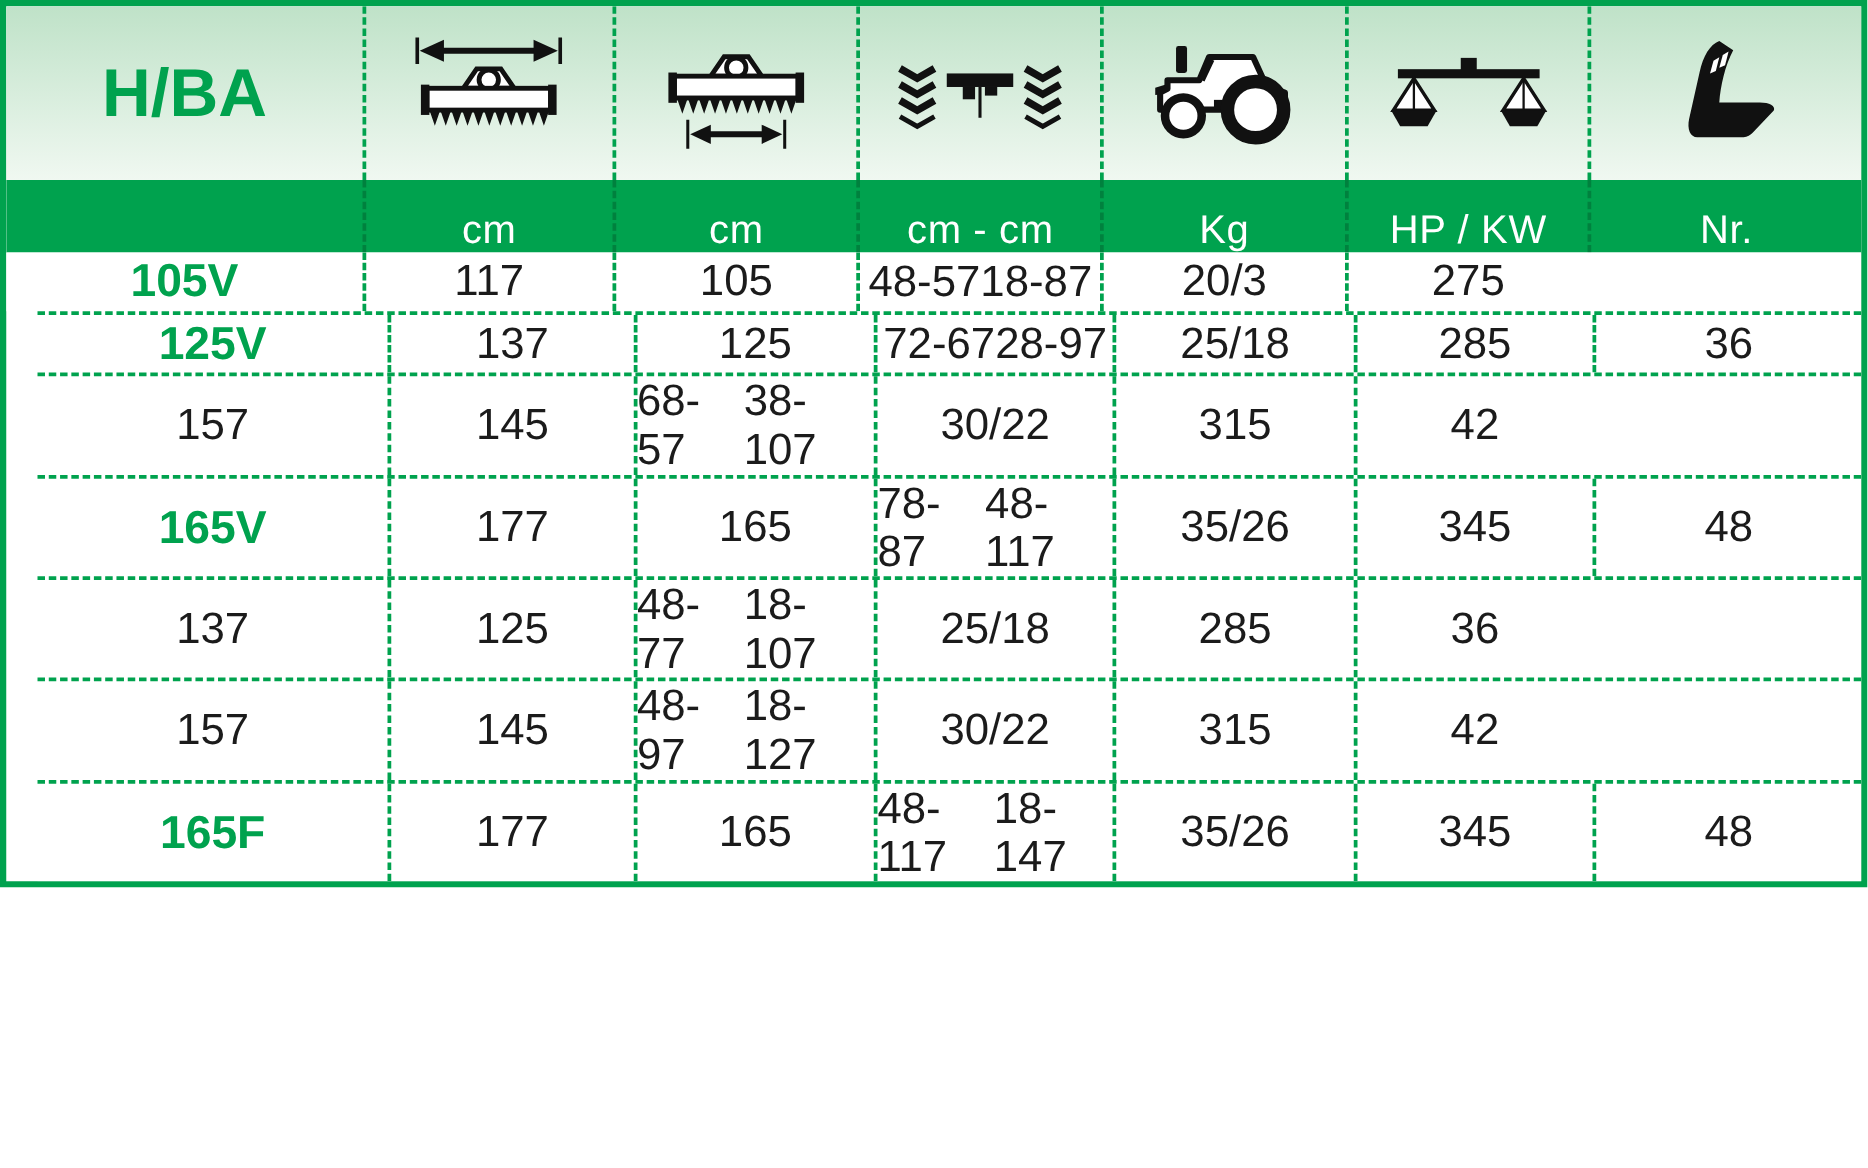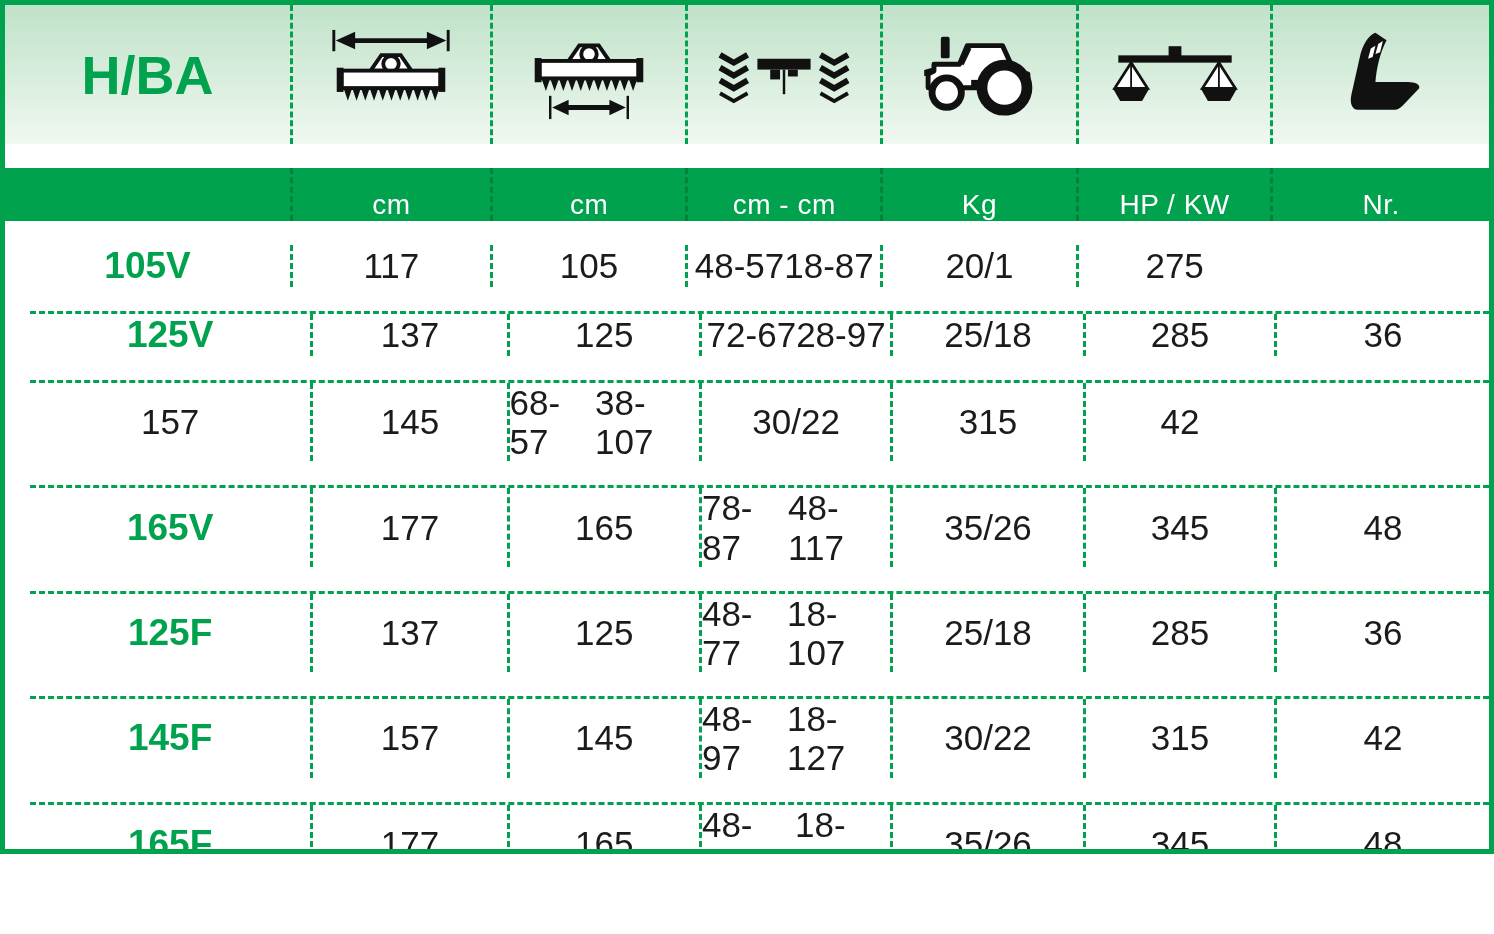--- a/index.html
+++ b/index.html
@@ -1,27 +1,26 @@
 <!DOCTYPE html>
 <html style="--accent-green: #00A24E; --header-gradient-top: #BFE2C8; --header-gradient-bottom: #F0F8F1; --text-dark: #1B1B1B; --band-text: #FFFFFF;"><head>
 <meta charset="utf-8">
 <style>
   * { box-sizing: border-box; margin: 0; padding: 0; }
   html, body { background: #ffffff; }
   body { font-family: "Liberation Sans", sans-serif; }
 
   .spec-table {
     width: 1494px;
-    height: 854px;
+    height: 710px;
     border: 5px solid var(--accent-green, #00A24E);
     background: #ffffff;
     display: flex;
     flex-direction: column;
     overflow: hidden;
-    gap: 24px;
   }
 
   .grid-row {
     display: grid;
     grid-template-columns: 287fr 201fr 197fr 196fr 197fr 196fr 220fr;
   }
 
   .cell {
     display: flex;
     align-items: center;
@@ -51,21 +50,21 @@
   .data-row + .data-row { border-top: 3px dashed var(--accent-green, #00A24E); margin-left: 25px; }
 
   .title {
     color: var(--accent-green, #00A24E);
     font-size: 54px;
     font-weight: bold;
   }
 
   .unit {
     color: #ffffff;
-    font-size: 28px;
+    font-size: 32px;
     letter-spacing: 0.5px;
     margin-top: 21px;
   }
 
   .model {
     color: var(--accent-green, #00A24E);
     font-size: 37px;
     font-weight: bold;
   }
 
@@ -206,21 +205,21 @@
         <span class="value">117</span>
       </div>
     <div class="cell">
         <span class="value">105</span>
       </div>
     <div class="cell offset-cell">
       <span class="value">48-57</span>
       <span class="value">18-87</span>
     </div>
     <div class="cell">
-        <span class="value">20/1</span>
+        <span class="value">20/3</span>
       </div>
     <div class="cell">
         <span class="value">275</span>
       </div>
   </div>
 
   <div class="grid-row data-row">
     <div class="cell">
         <span class="model">125V</span>
       </div>
@@ -287,23 +286,20 @@
     <div class="cell">
         <span class="value">345</span>
       </div>
     <div class="cell">
         <span class="value">48</span>
       </div>
   </div>
 
   <div class="grid-row data-row">
     <div class="cell">
-        <span class="model">125F</span>
-      </div>
-    <div class="cell">
         <span class="value">137</span>
       </div>
     <div class="cell">
         <span class="value">125</span>
       </div>
     <div class="cell offset-cell">
       <span class="value">48-77</span>
       <span class="value">18-107</span>
     </div>
     <div class="cell">
@@ -312,23 +308,20 @@
     <div class="cell">
         <span class="value">285</span>
       </div>
     <div class="cell">
         <span class="value">36</span>
       </div>
   </div>
 
   <div class="grid-row data-row">
     <div class="cell">
-        <span class="model">145F</span>
-      </div>
-    <div class="cell">
         <span class="value">157</span>
       </div>
     <div class="cell">
         <span class="value">145</span>
       </div>
     <div class="cell offset-cell">
       <span class="value">48-97</span>
       <span class="value">18-127</span>
     </div>
     <div class="cell">

